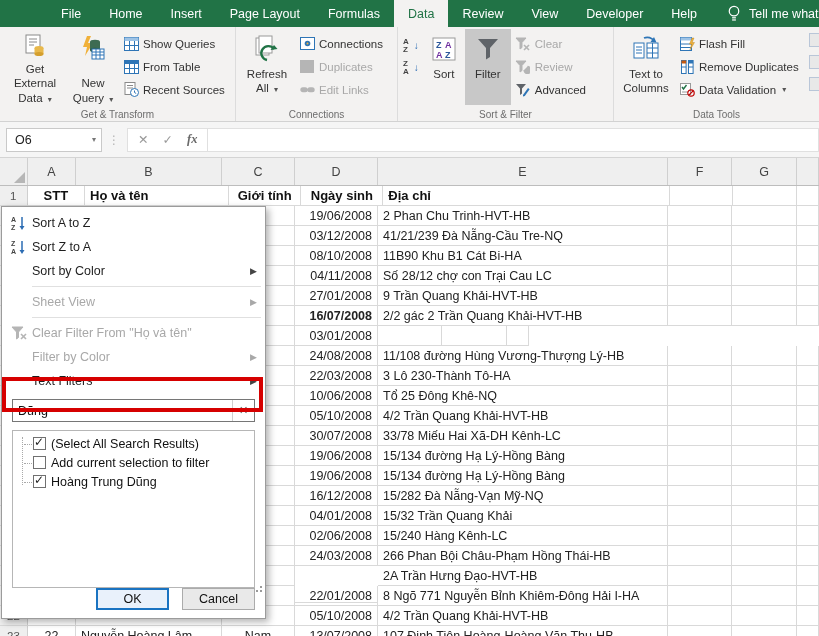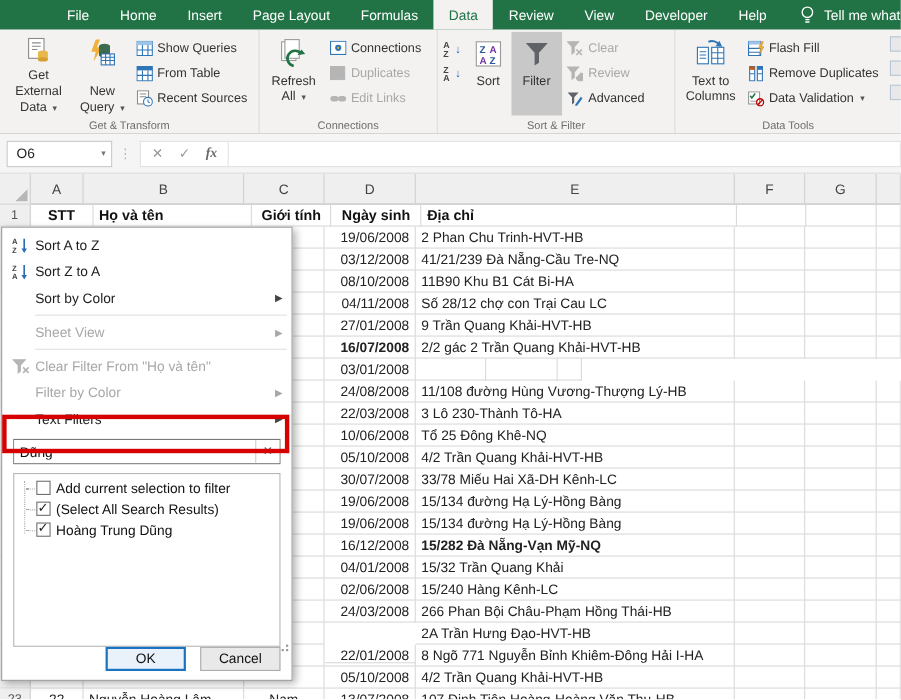--- a/index.html
+++ b/index.html
@@ -564,21 +564,21 @@
           <div class="cell " style="width: 64px;"></div>
           <div class="cell " style="width: 65px;"></div>
           <div class="cell " style="width: 22px;"></div>
         </div>
         <div class="grow">
           <div class="rowhead" style="width: 28px;">16</div>
           <div class="cell " style="width: 48px;"></div>
           <div class="cell " style="width: 146px;"></div>
           <div class="cell " style="width: 73px;"></div>
           <div class="cell c-right" style="width: 83px;">16/12/2008</div>
-          <div class="cell " style="width: 290px; font-weight: bold;">15/282 Đà Nẵng-Vạn Mỹ-NQ</div>
+          <div class="cell " style="width: 290px;">15/282 Đà Nẵng-Vạn Mỹ-NQ</div>
           <div class="cell " style="width: 64px;"></div>
           <div class="cell " style="width: 65px;"></div>
           <div class="cell " style="width: 22px;"></div>
         </div>
         <div class="grow">
           <div class="rowhead" style="width: 28px;">17</div>
           <div class="cell " style="width: 48px;"></div>
           <div class="cell " style="width: 146px;"></div>
           <div class="cell " style="width: 73px;"></div>
           <div class="cell c-right" style="width: 83px;">04/01/2008</div>
@@ -714,26 +714,26 @@
           <span class="sub">▶</span>
         </div>
       </div>
     <div class="searchwrap">
       <input type="text" value="Dũng" style="">
       <span class="sclear">✕</span>
     </div>
     <div class="clist">
         <span class="guide"></span>
         <div class="citem">
+          <span class="cbox checked"></span>
+          <span>(Select All Search Results)</span>
+        </div>
+        <div class="citem">
           <span class="cbox"></span>
           <span>Add current selection to filter</span>
-        </div>
-        <div class="citem">
-          <span class="cbox checked"></span>
-          <span>(Select All Search Results)</span>
         </div>
         <div class="citem">
           <span class="cbox checked"></span>
           <span>Hoàng Trung Dũng</span>
         </div>
       </div>
     <div class="btnrow">
       <div class="wbtn primary">OK</div>
       <div class="wbtn">Cancel</div>
     </div>

